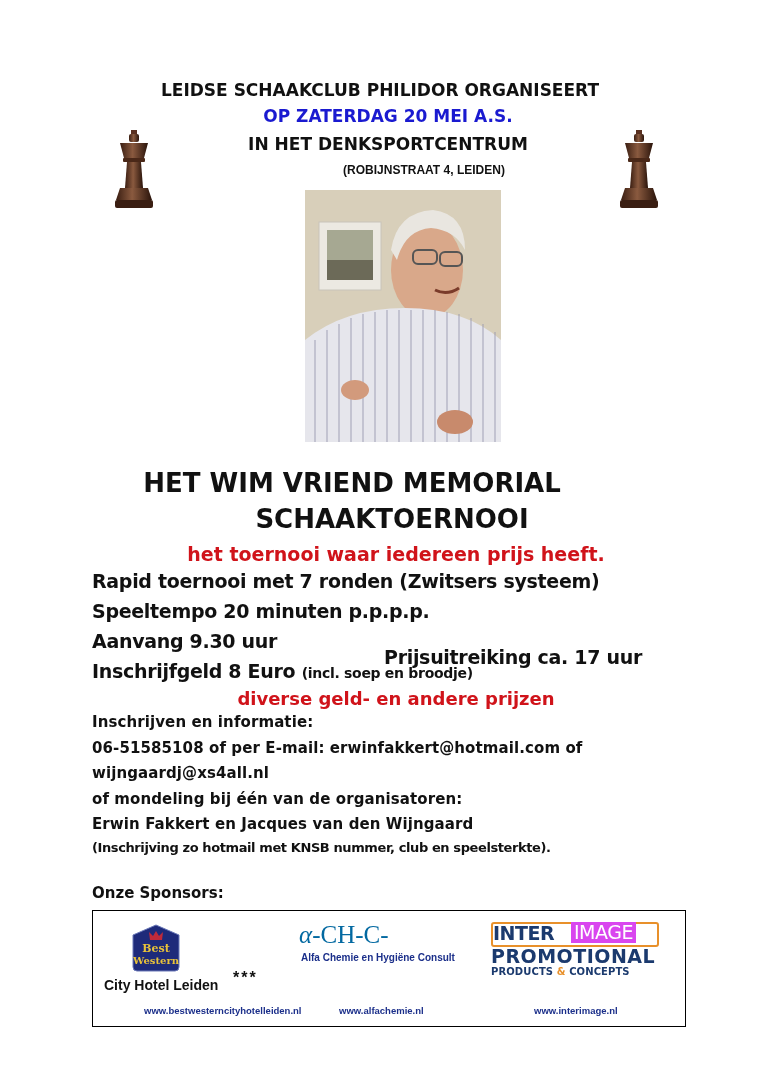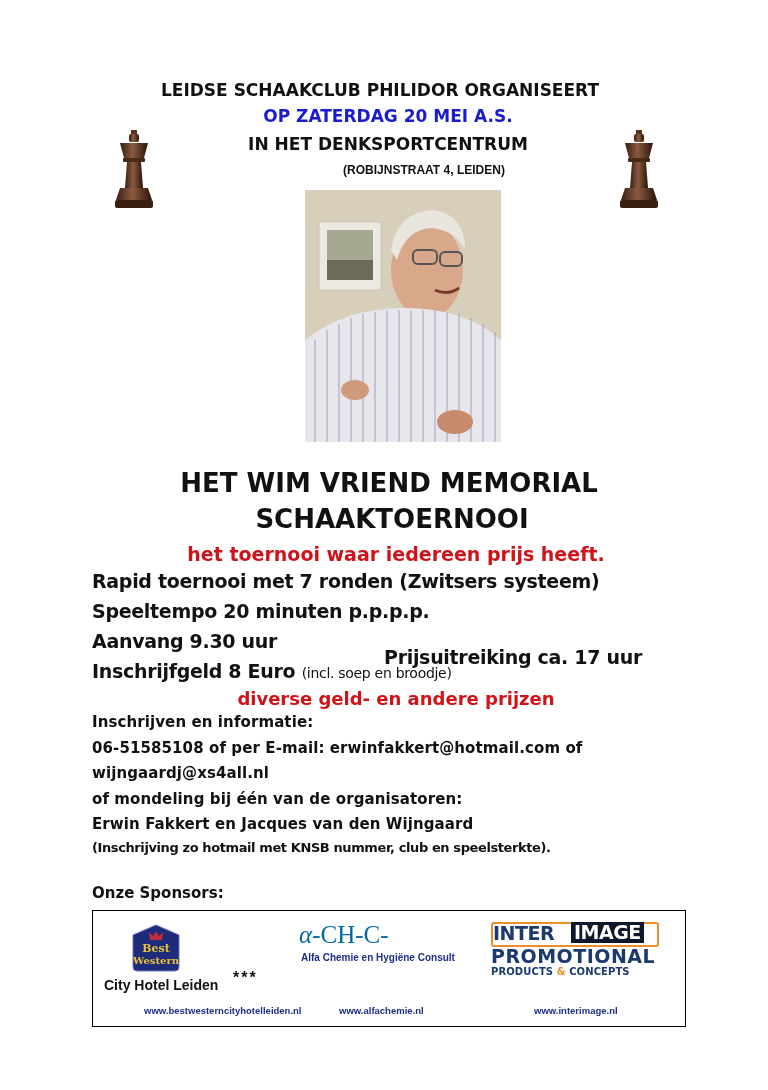--- a/index.html
+++ b/index.html
@@ -14,31 +14,31 @@
   #line2 { left: 0; width: 768px; top: 106px; font-size: 17px; color: #1a1ad0; text-align: center; left: 4px; }
   #line3 { left: 0; width: 768px; top: 134px; font-size: 17px; text-align: center; left: 4px; }
   #line4 { left: 0; width: 768px; top: 163px; font-family: "Liberation Sans", sans-serif; font-weight: bold; font-size: 12px; text-align: center; left: 40px; }
 
   .king { width: 52px; height: 82px; }
   #king-left { left: 108px; top: 128px; }
   #king-right { left: 613px; top: 128px; }
 
   #photo { left: 305px; top: 190px; width: 196px; height: 252px; overflow: hidden; background: #d9d0bc; }
 
-  #title1 { left: 0; width: 704px; top: 468px; font-size: 26px; text-align: center; left: 0px; padding-left: 37px; }
+  #title1 { left: 0; width: 704px; top: 468px; font-size: 26px; text-align: center; left: 0px; }
   #title2 { left: 0; width: 768px; top: 504px; font-size: 26px; text-align: center; left: 8px; }
   #tagline { left: 0; width: 768px; top: 543px; font-size: 19px; color: #d0131a; text-align: center; left: 12px; }
 
   .row { left: 92px; font-family: "DejaVu Sans", sans-serif; font-weight: bold; font-size: 19px; white-space: nowrap; letter-spacing: -0.3px; }
   #r1 { top: 570px; }
   #r2 { top: 600px; }
   #r3 { top: 630px; }
   #r3b { left: 384px; top: 630px; font-family: "DejaVu Sans", sans-serif; font-weight: bold; font-size: 19px; white-space: nowrap; letter-spacing: -0.3px; margin-top: 16px;}
   #r4 { top: 660px; }
-  #r4 small { font-size: 14px; font-weight: normal; }
+  #r4 small { font-size: 14px; font-weight: bold; }
   #prizes { left: 0; width: 768px; top: 688px; font-family: "DejaVu Sans", sans-serif; font-weight: bold; font-size: 18px; color: #d0131a; text-align: center; left: 12px; white-space: nowrap; }
 
   .info { left: 92px; font-family: "DejaVu Sans", sans-serif; font-weight: bold; font-size: 15px; white-space: nowrap; letter-spacing: 0.1px; }
   #i1 { top: 713px; }
   #i2 { top: 739px; }
   #i3 { top: 764px; }
   #i4 { top: 790px; }
   #i5 { top: 815px; }
   #i6 { top: 840px; font-size: 13px; letter-spacing: -0.4px; }
 
@@ -54,21 +54,21 @@
   #ac-url { left: 206px; }
   #ii-url { left: 401px; }
 
   #ac-logo { left: 206px; top: 10px; font-family: "Liberation Serif", "DejaVu Serif", serif; font-size: 25px; color: #0369a1; white-space: nowrap; }
   #ac-logo .alpha { font-style: italic; }
   #ac-sub { left: 208px; top: 41px; font-size: 10px; font-weight: bold; color: #1b2f8a; white-space: nowrap; }
 
   #ii-logo { left: 398px; top: 11px; width: 172px; height: 58px; }
   #ii-box { position: absolute; left: 0; top: 0; width: 168px; height: 25px; border: 2px solid #e8902a; box-sizing: border-box; border-radius: 3px; background:#fff; }
   #ii-inter { position: absolute; left: 2px; top: 0px; font-family: "DejaVu Sans", sans-serif; font-weight: bold; font-size: 19px; color: #1b3a6e; letter-spacing: -0.5px; line-height: 22px; }
-  #ii-image { position: absolute; left: 80px; top: 0px; height: 21px; padding: 0 3px; background: #0f172a; font-family: "DejaVu Sans", sans-serif; font-weight: bold; font-size: 19px; color: #fff; letter-spacing: -0.5px; line-height: 21px; }
+  #ii-image { position: absolute; left: 80px; top: 0px; height: 21px; padding: 0 3px; background: #d946ef; font-family: "DejaVu Sans", sans-serif; font-weight: normal; font-size: 19px; color: #fff; letter-spacing: -0.5px; line-height: 21px; }
   #ii-promo { position: absolute; left: 0; top: 25px; font-family: "DejaVu Sans", sans-serif; font-weight: bold; font-size: 19px; color: #1b3a6e; letter-spacing: 0.5px; line-height: 18px; }
   #ii-prod { position: absolute; left: 0; top: 44px; font-family: "DejaVu Sans", sans-serif; font-weight: bold; font-size: 10px; color: #1b3a6e; letter-spacing: 0.1px; line-height: 12px; white-space: nowrap; }
   #ii-amp { color: #e8902a; }
 </style>
 </head>
 <body>
 
 <div id="line1" class="abs hdr">LEIDSE SCHAAKCLUB PHILIDOR ORGANISEERT</div>
 <div id="line2" class="abs hdr">OP ZATERDAG 20 MEI A.S.</div>
 <div id="line3" class="abs hdr">IN HET DENKSPORTCENTRUM</div>

